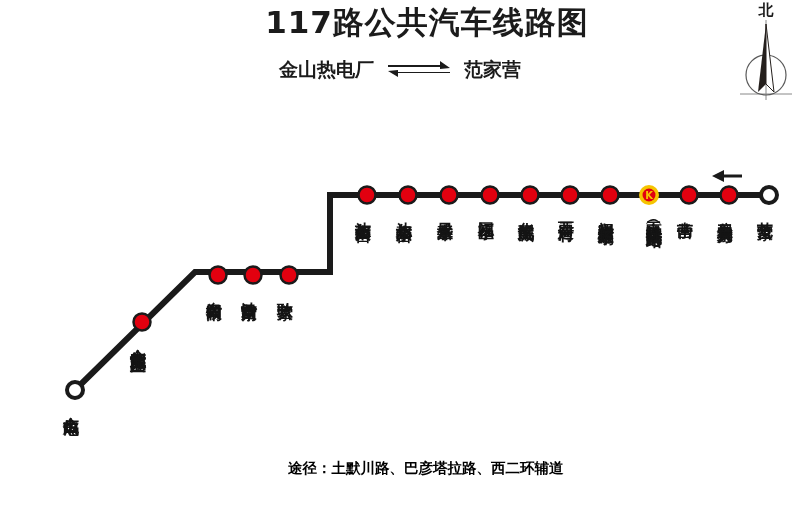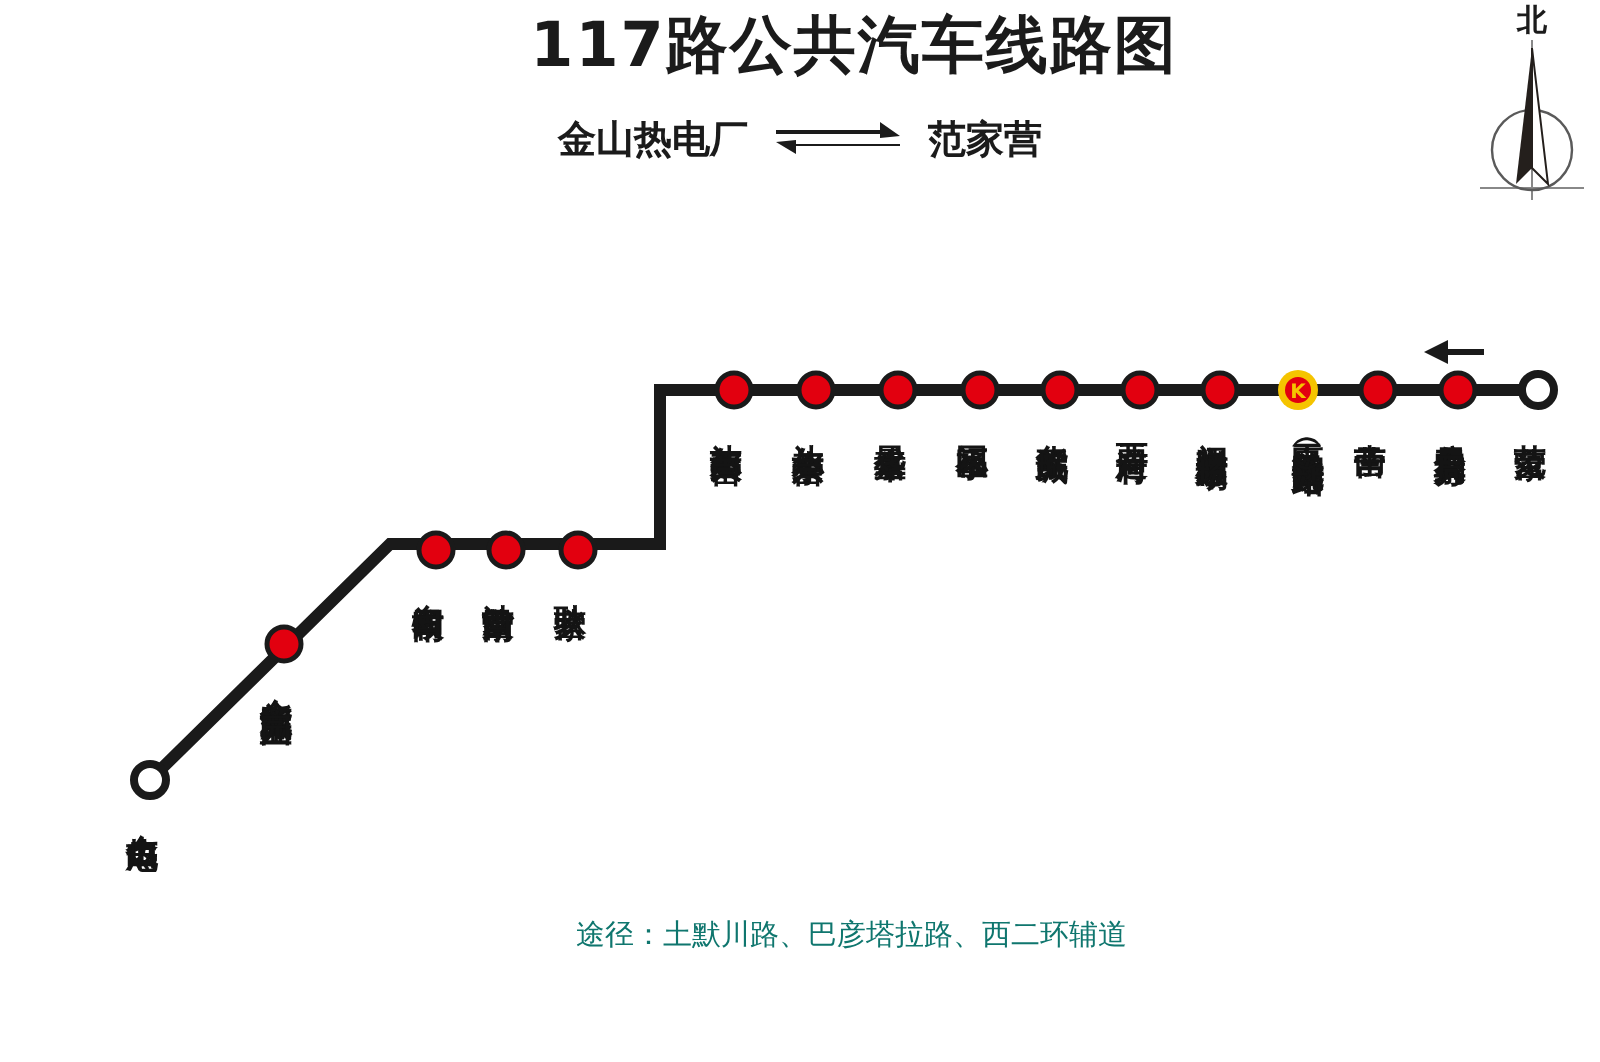--- a/index.html
+++ b/index.html
@@ -92,23 +92,23 @@
     max-height: 160px;
     white-space: normal;
   }
 
   
   .footer {
     position: absolute;
     left: 288px;
     top: 459px;
     font-size: 14.5px;
-    font-weight: normal;
+    font-weight: bold;
     line-height: 19px;
-    color: #0f766e;
+    color: #000000;
     white-space: nowrap;
   }
 </style>
 </head>
 <body>
 
 <svg id="canvas" viewBox="0 0 800 531">
 
   <polyline points="75,390 195,272 330,272 330,195 769,195" fill="none" stroke="#1a1a1a" stroke-width="6" stroke-linejoin="miter" stroke-linecap="butt"></polyline>
 

